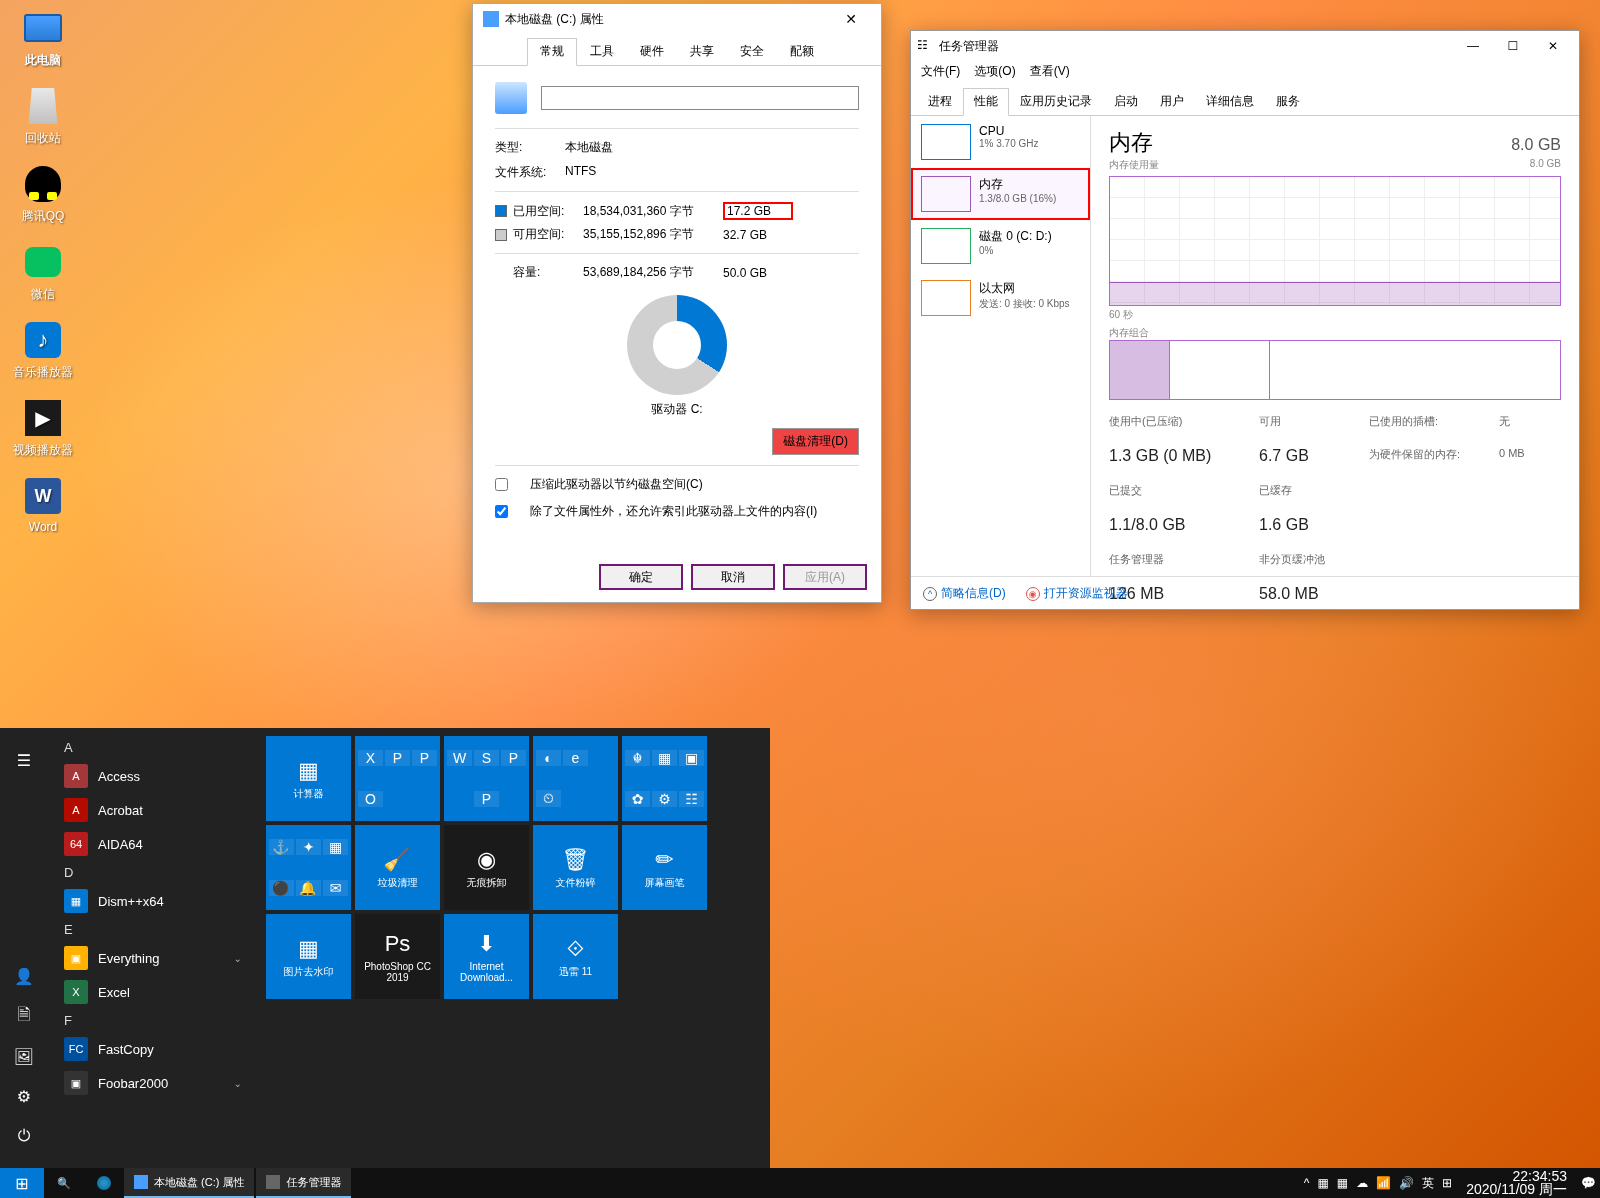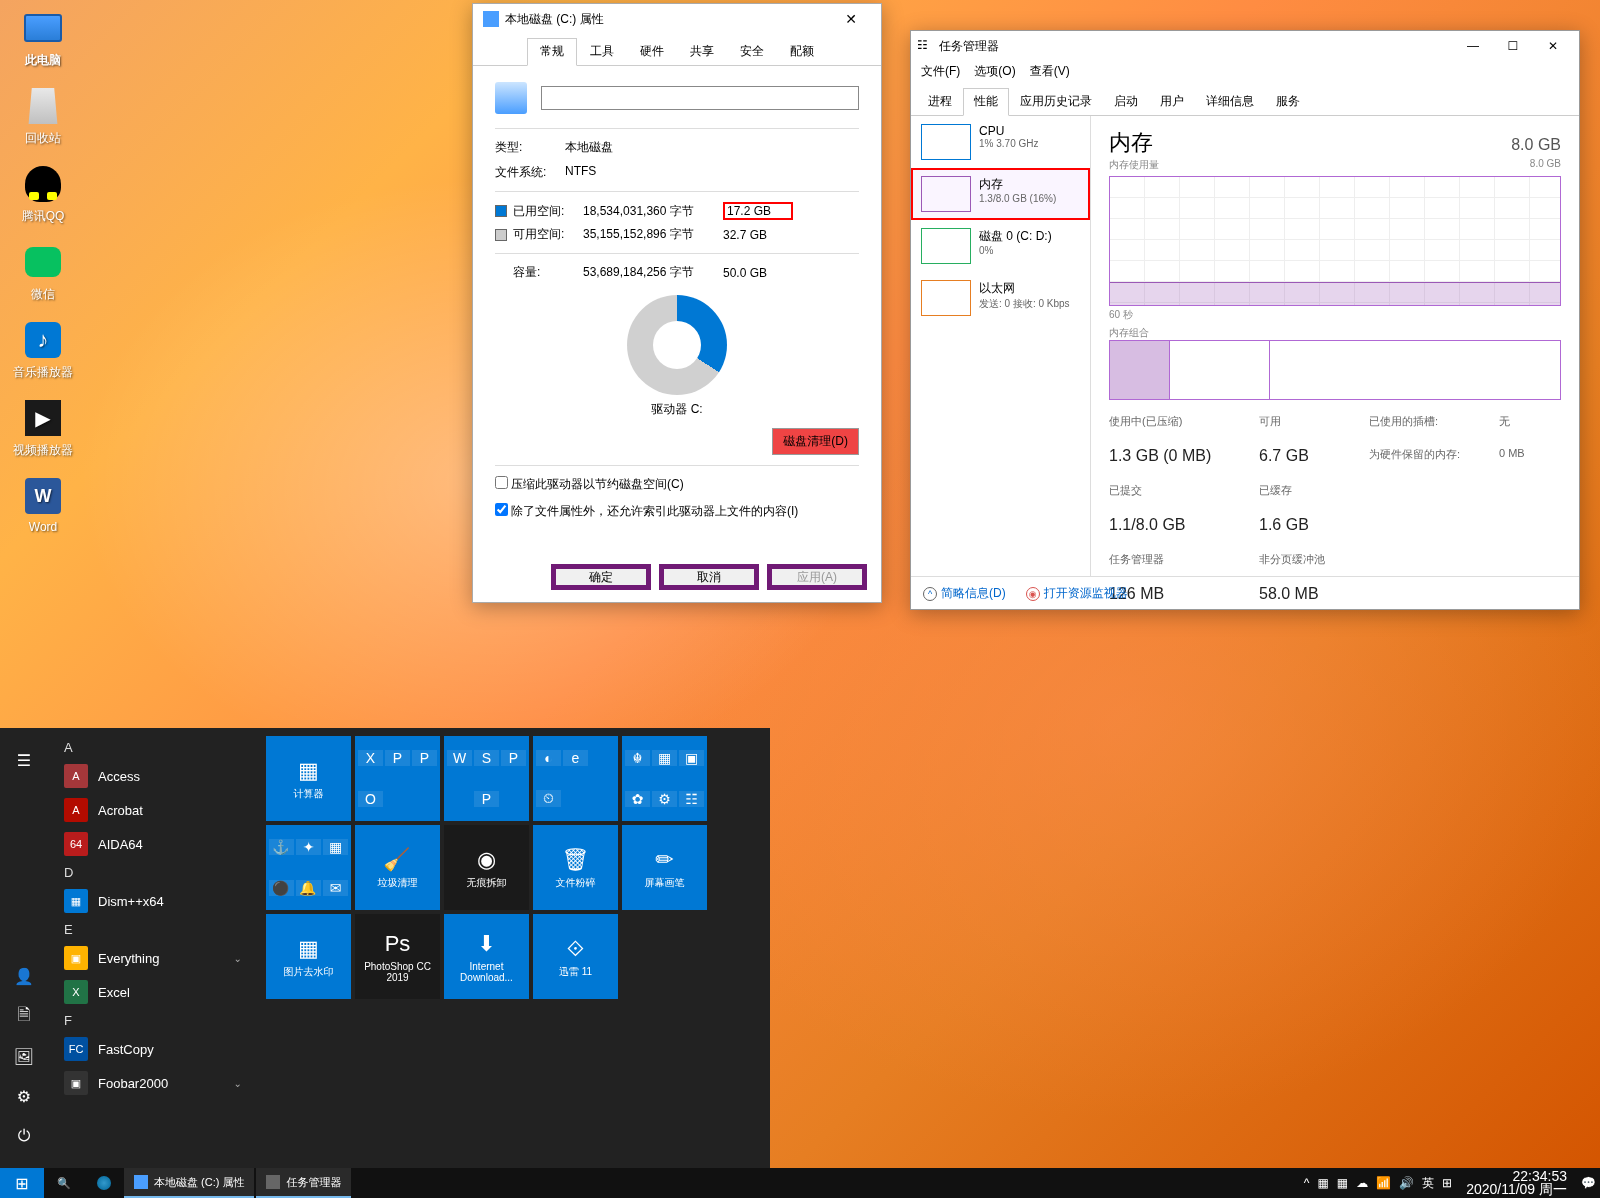--- a/index.html
+++ b/index.html
@@ -36,24 +36,24 @@
 .space-row { display:grid; grid-template-columns:18px 70px 140px 70px; align-items:center; margin:6px 0; }
 .sq { width:12px; height:12px; border:1px solid #666; }
 .sq.blue { background:#0078d4; }
 .sq.gray { background:#ccc; }
 .hl-red { border:2px solid red; padding:0 2px; }
 .donut { width:100px; height:100px; margin:14px auto 6px; border-radius:50%; background:conic-gradient(#0078d4 0 123deg,#d0d0d0 123deg 360deg); position:relative; }
 .donut::after { content:''; position:absolute; inset:26px; background:#fff; border-radius:50%; }
 .donut-label { text-align:center; margin-bottom:10px; }
 .clean-row { display:flex; justify-content:flex-end; }
 .clean-btn { padding:4px 10px; border:1px solid #999; background:#ef4444; font-size:12px; cursor:pointer; }
-.chk-row { display:flex; gap:3px; margin:10px 0; font-size:12px; }
+.chk-row { display:flex; align-items:center; gap:22px; margin:10px 0; font-size:12px; }
 .chk-row input { width:13px; height:13px; }
 .props-footer { position:absolute; bottom:12px; right:14px; display:flex; gap:8px; }
-.props-footer button { width:100px; height:26px; border:5px solid #701a75; background:#f0f0f0; font-size:12px; cursor:pointer; }
+.props-footer button { width:84px; height:26px; border:2px solid #701a75; background:#f0f0f0; font-size:12px; cursor:pointer; }
 .props-footer button:disabled { color:#999; }
 
 
 .tm { position:absolute; left:910px; top:30px; width:670px; height:580px; background:#fff; border:1px solid #999; box-shadow:0 4px 20px rgba(0,0,0,0.3); }
 .tm-title { height:30px; display:flex; align-items:center; padding:0 6px; font-size:12px; }
 .tm-title .ticon { width:16px; height:16px; margin-right:6px; }
 .tm-winbtns { margin-left:auto; display:flex; }
 .tm-winbtns span { width:40px; text-align:center; padding:4px 0; cursor:pointer; font-size:12px; }
 .tm-menu { display:flex; gap:14px; padding:2px 10px; font-size:12px; }
 .tm-tabs { display:flex; border-bottom:1px solid #ccc; padding:6px 6px 0; font-size:12px; }

